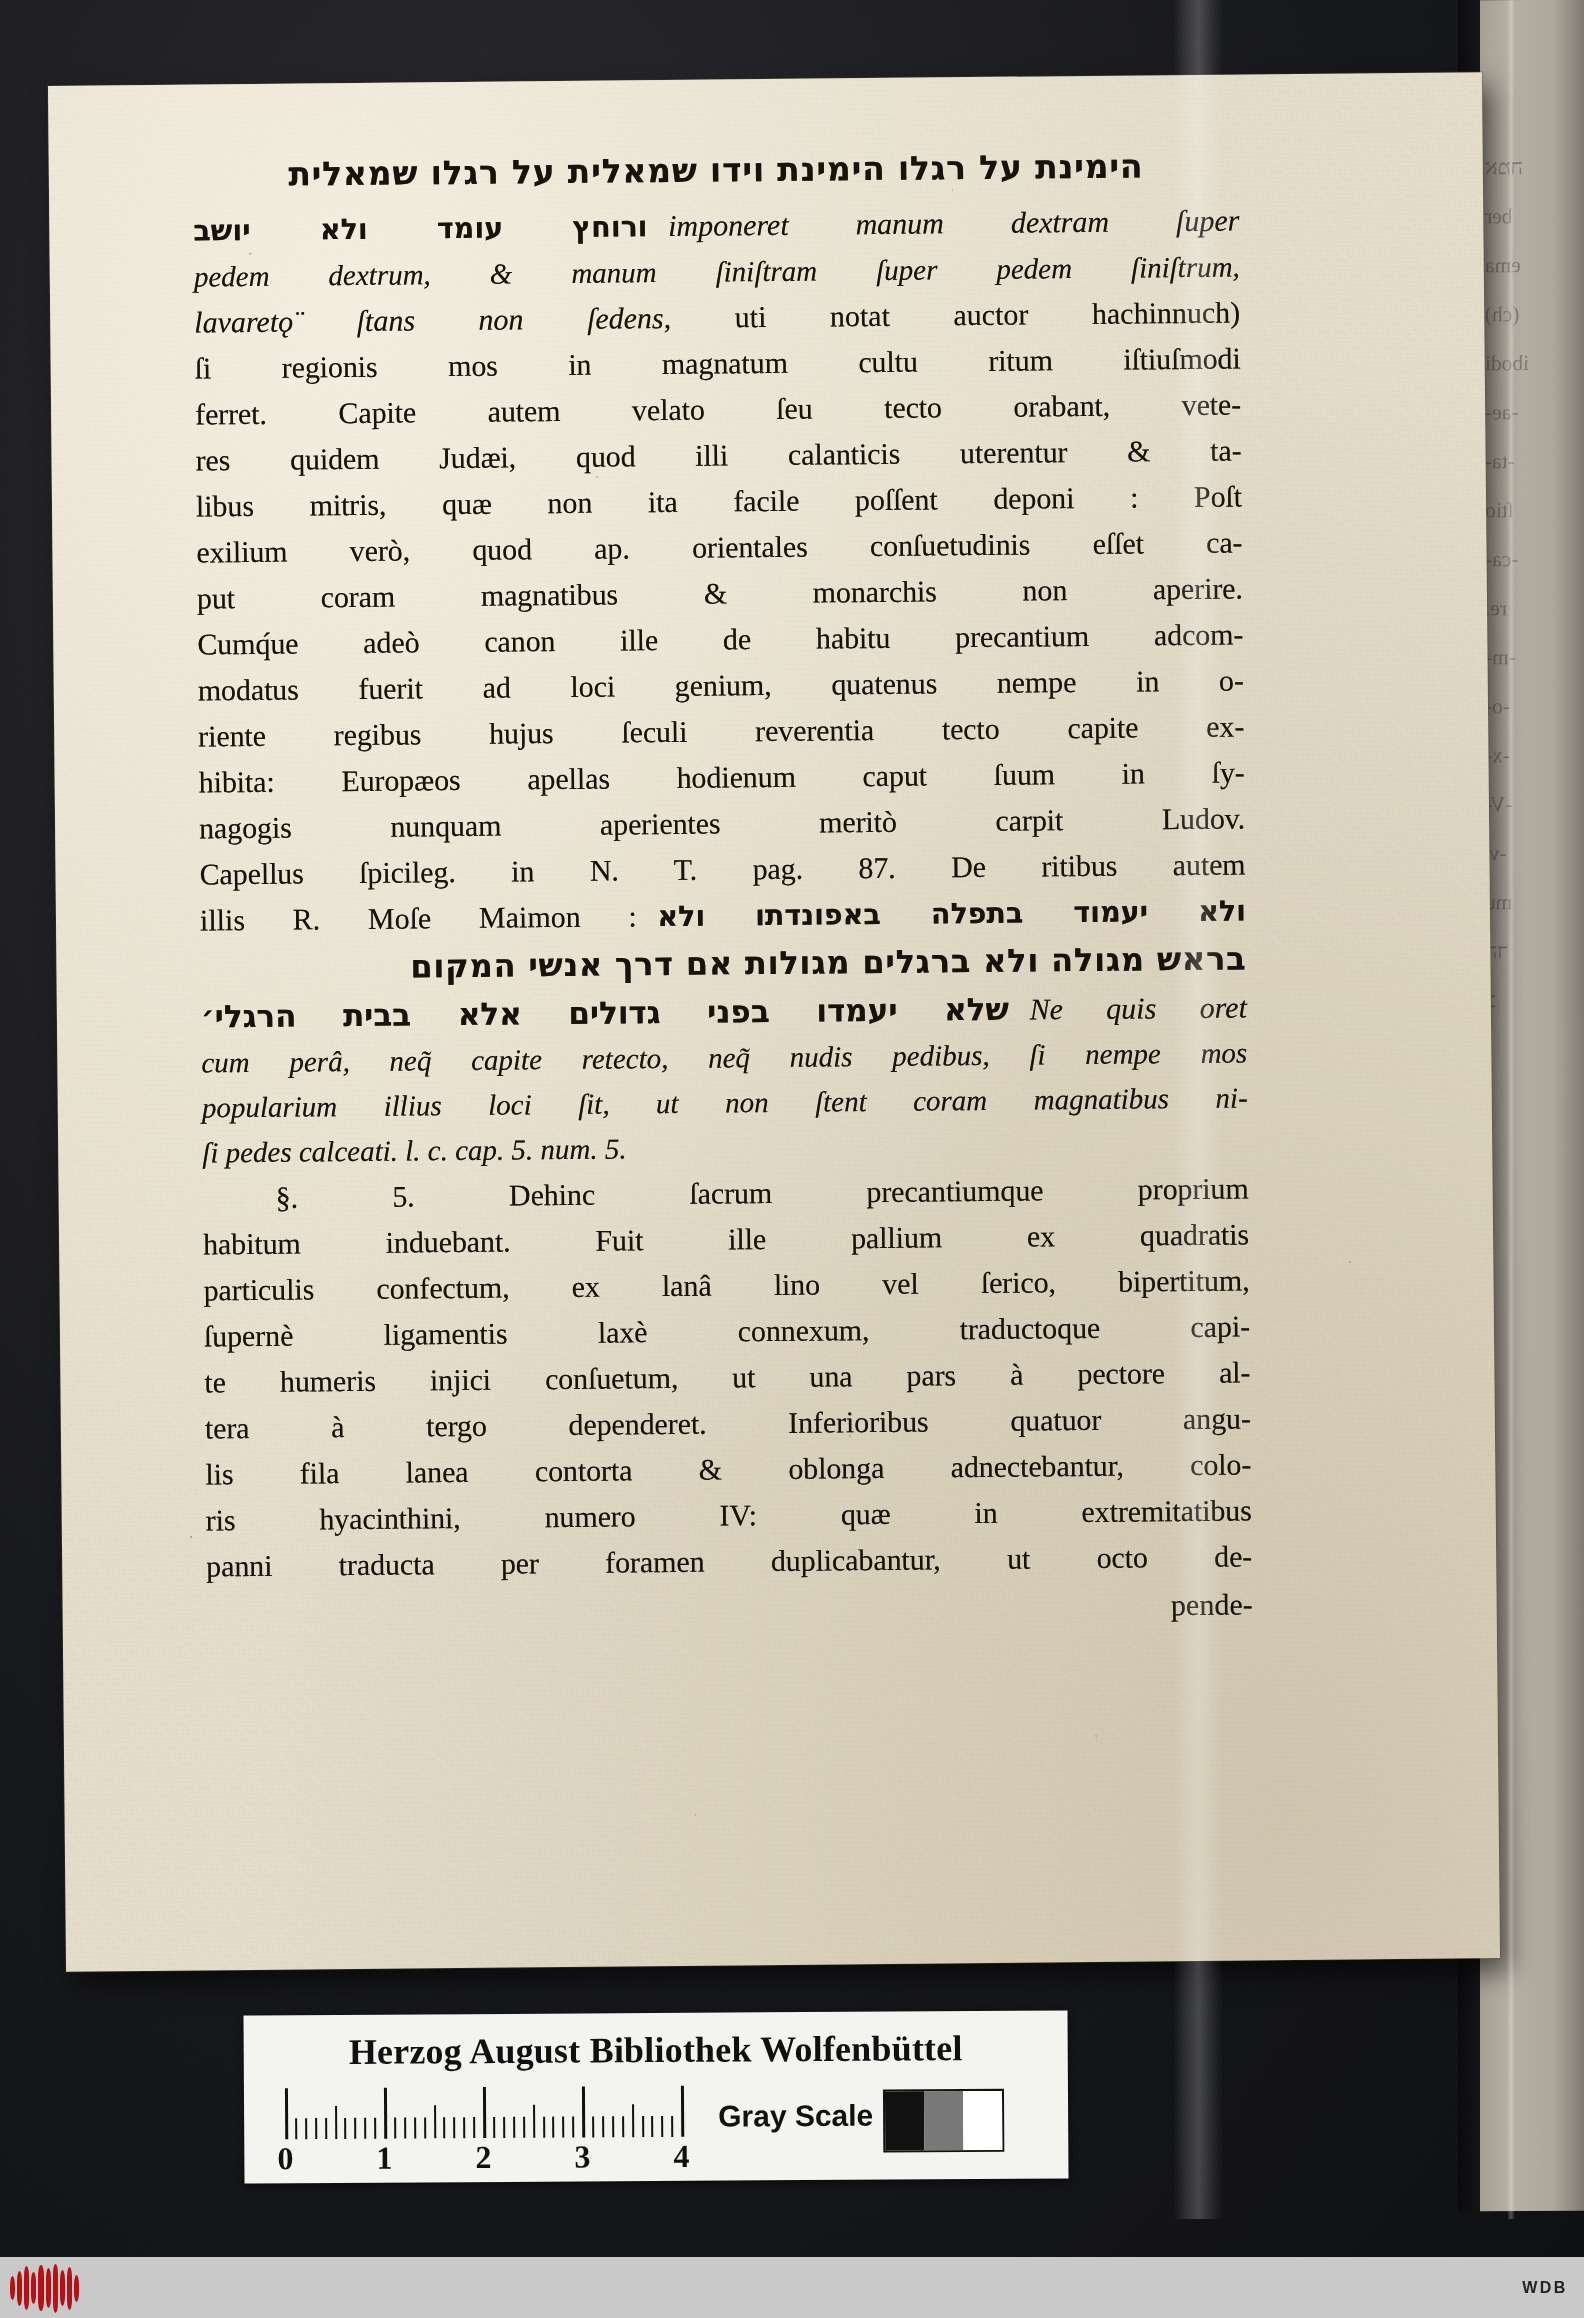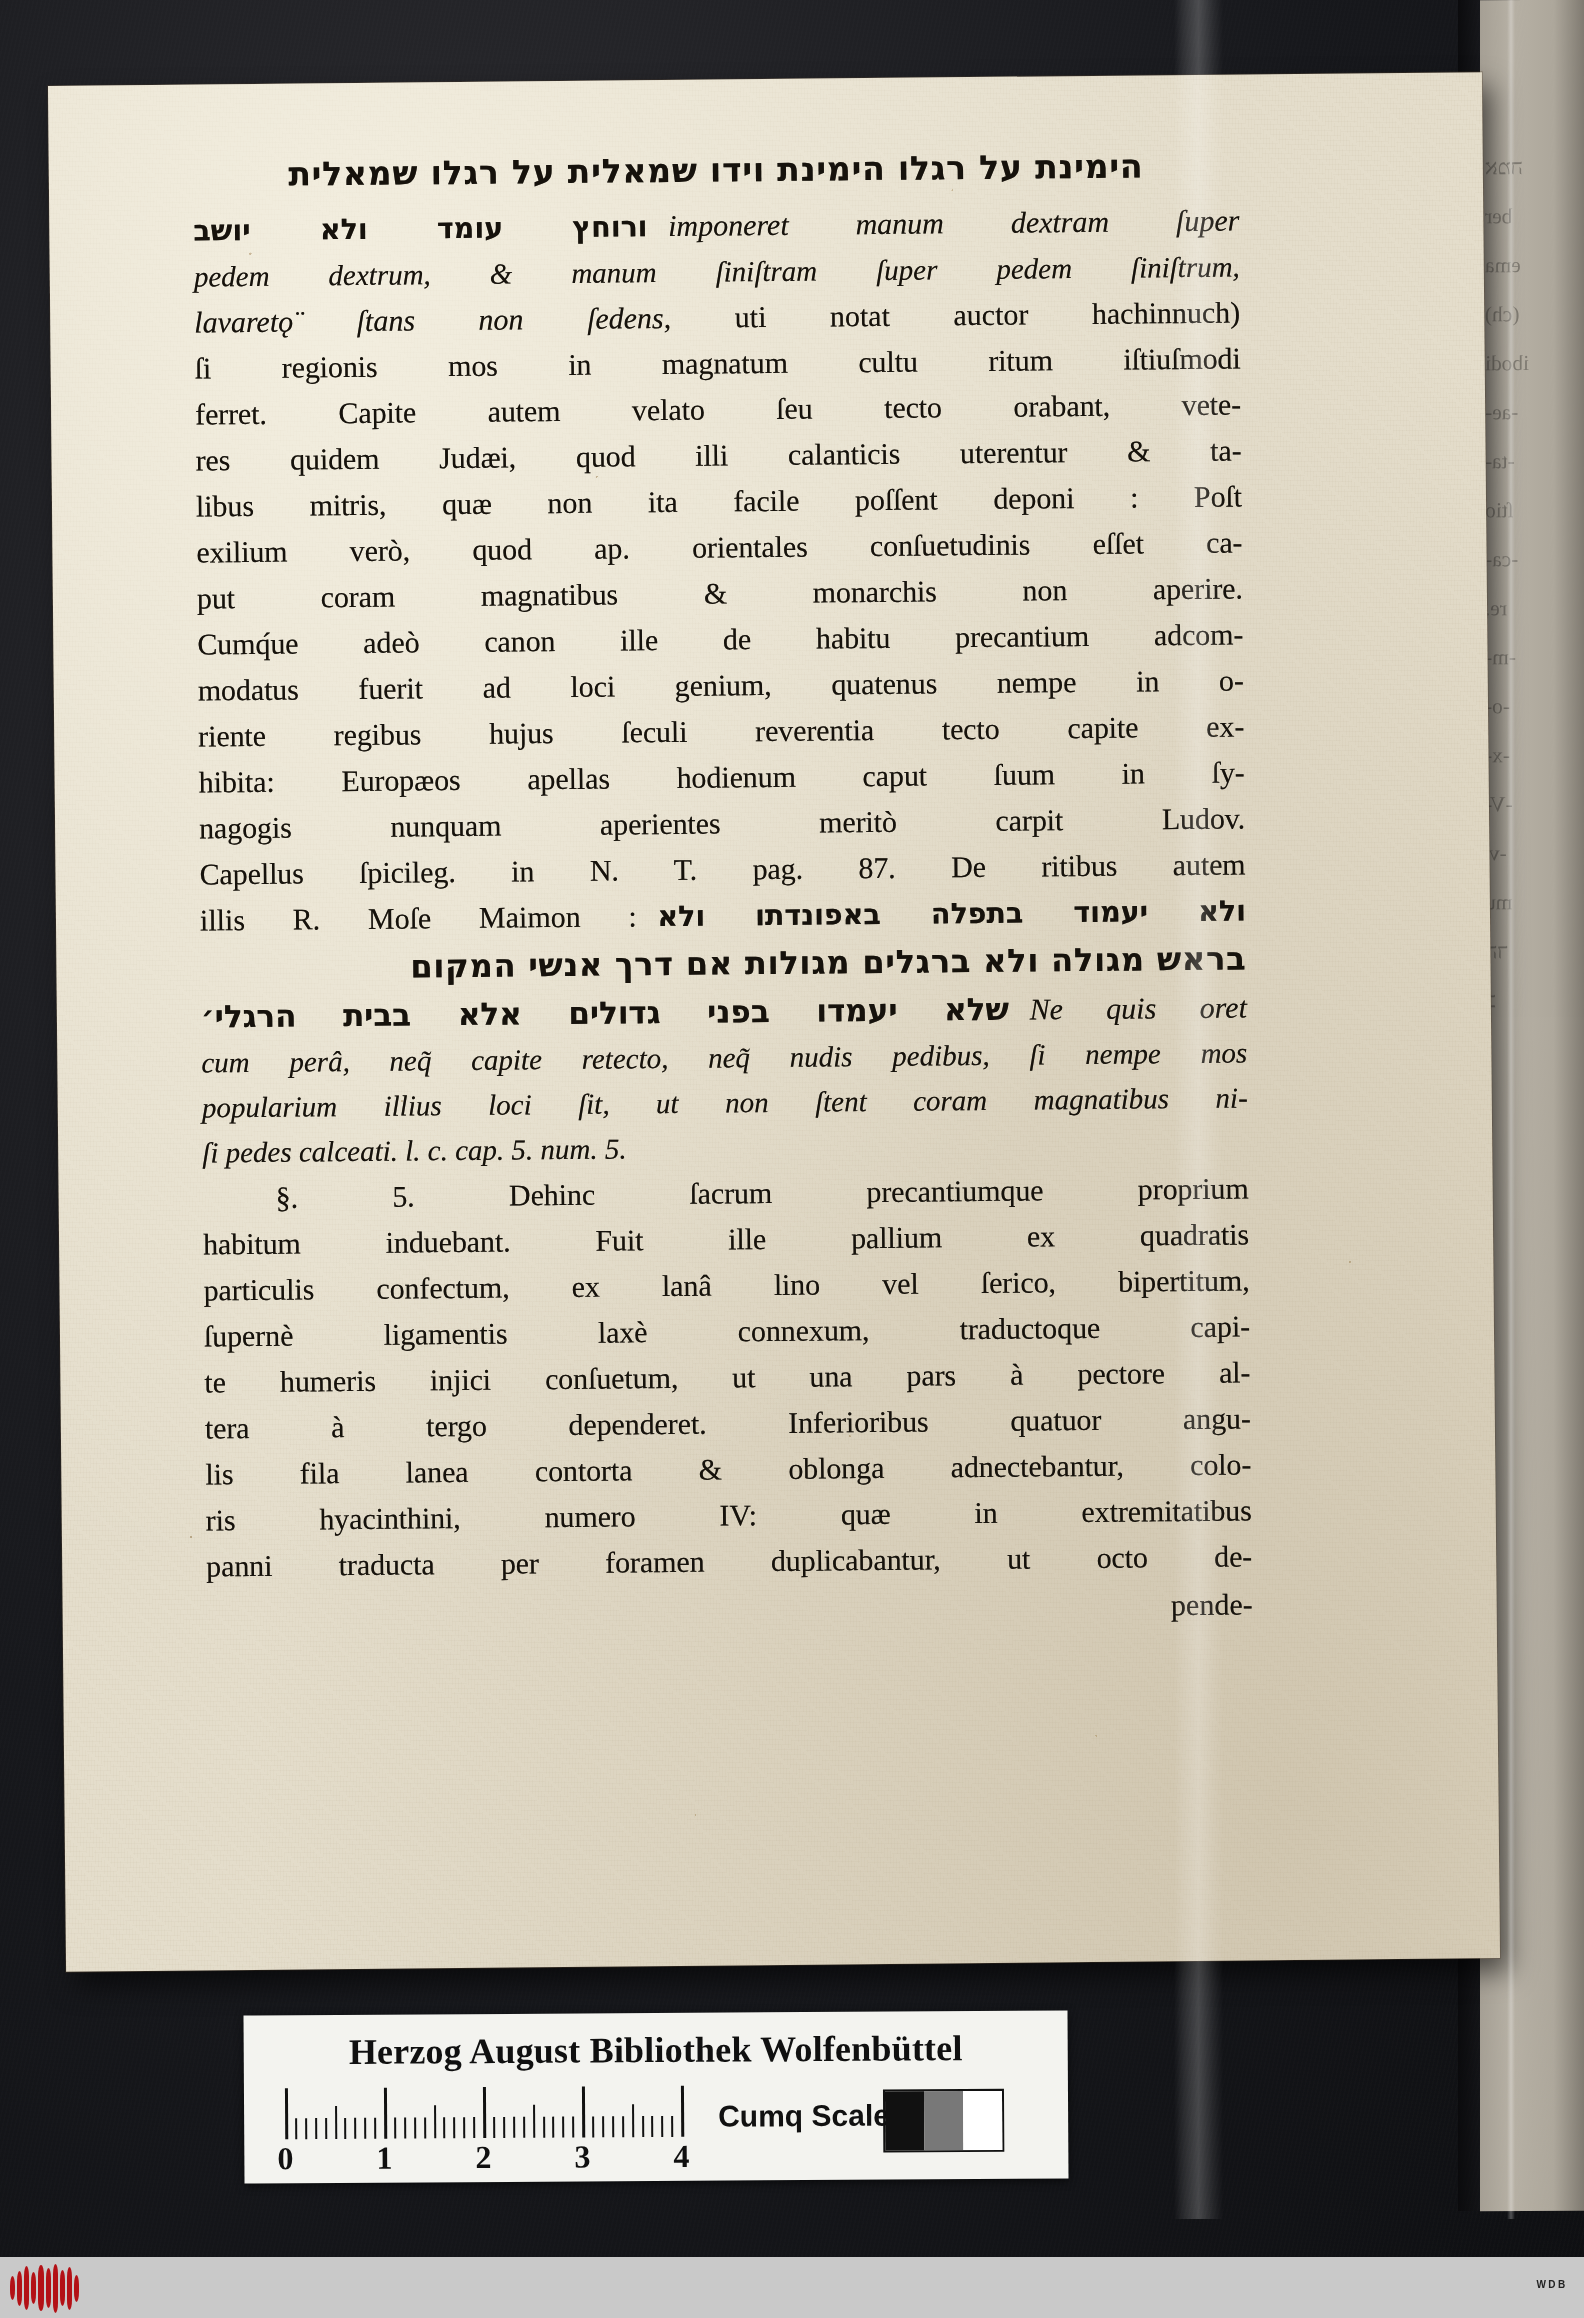--- a/index.html
+++ b/index.html
@@ -206,21 +206,21 @@
     position:absolute;top:3.2px;width:5.5px;background:#b31116;border-radius:50%/11px;
   }
   #footer-text{
     font-family:"Liberation Sans",sans-serif;
     font-size:33px;color:#0b0b0b;white-space:nowrap;
     margin-left:20.6px;letter-spacing:-1px;
   }
   #wdb{
     position:absolute;right:17.4px;top:22px;
     font-family:"Liberation Sans",sans-serif;
-    font-size:10px;letter-spacing:2.4px;color:#222;font-weight:700;
+    font-size:16px;letter-spacing:2.4px;color:#222;font-weight:700;
   }
 </style>
 </head>
 <body>
 
 <div id="backdrop"></div>
 
 <div id="neighbour-gap"></div>
 <div id="neighbour-leaf">
   <div class="ghost">
@@ -357,21 +357,21 @@
           <i style="left: 396px; height: 51px; width: 3.2px;"></i>
         </div>
       <div id="nums">
           <span style="left: 0px;">0</span>
           <span style="left: 99px;">1</span>
           <span style="left: 198px;">2</span>
           <span style="left: 297px;">3</span>
           <span style="left: 396px;">4</span>
         </div>
     </div>
-    <div id="grayscale-label">Cumq Scale</div>
+    <div id="grayscale-label">Gray Scale</div>
     <div id="grayscale-chip">
         <div style="background: rgb(17, 17, 17);"></div>
         <div style="background: rgb(120, 120, 120);"></div>
         <div style="background: rgb(255, 255, 255);"></div>
       </div>
   </div>
 </div>
 
 <div id="footer">
   <div id="hab-logo">

